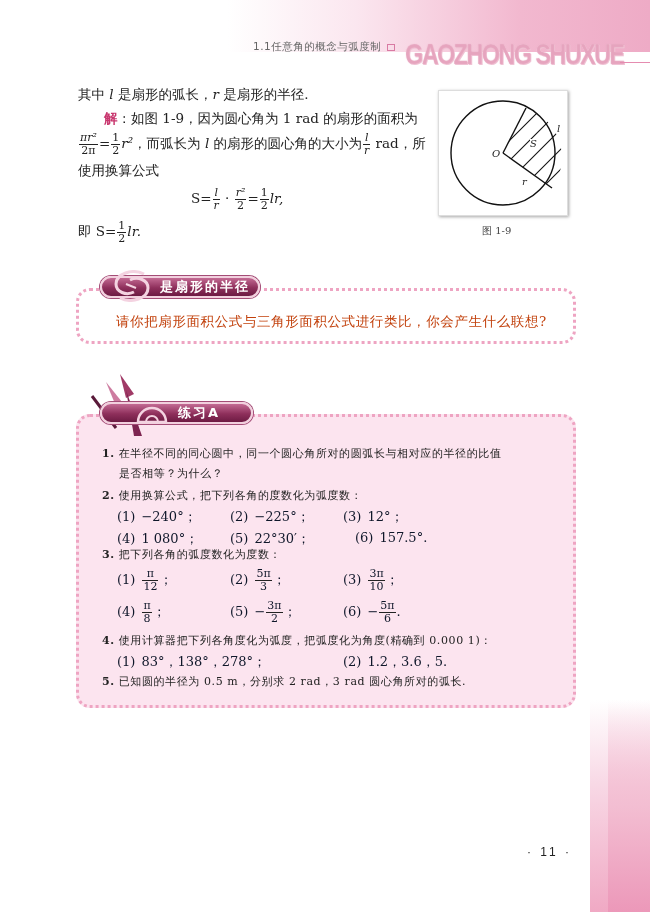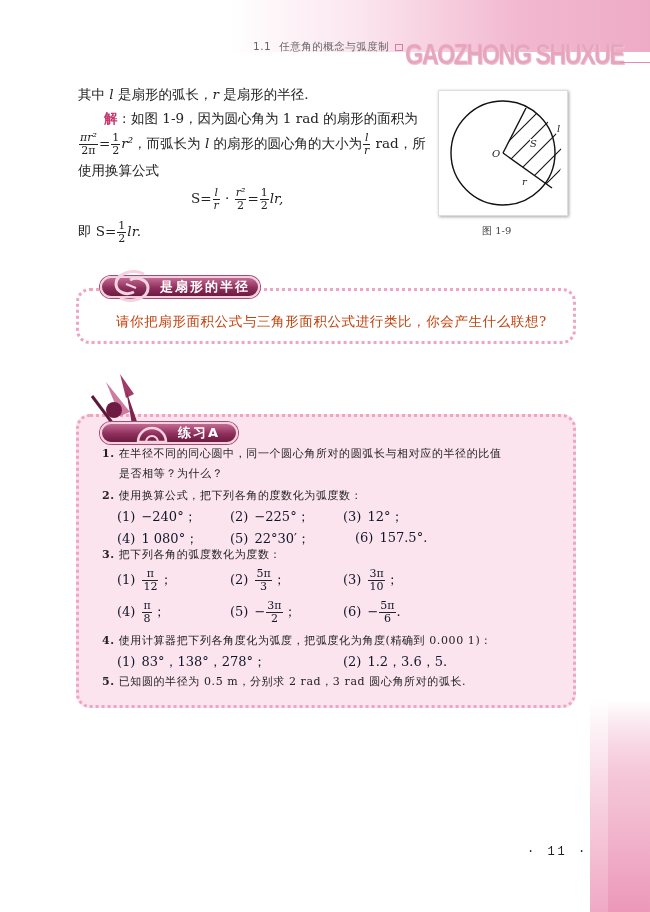--- a/index.html
+++ b/index.html
@@ -15,21 +15,21 @@
     position: absolute; left: 0; top: 52px; width: 650px; height: 26px;
     background: linear-gradient(90deg, #ffffff 0%, #ffffff 60%, #ffffff 100%);
   }
   .header-rule {
     position: absolute; left: 620px; top: 62px; width: 30px; height: 1px; background: #e58cb0;
   }
   .header-title {
     position: absolute; left: 253px; top: 40px; font-size: 10.5px; color: #666;
     font-family: "DejaVu Sans", "Liberation Sans", sans-serif; letter-spacing: 0.5px; white-space: nowrap;
   }
-  .header-title .num { margin-right: 8px; }
+  .header-title .num { margin-right: 0; }
   .header-square {
     display: inline-block; width: 8px; height: 7px; border: 1px solid #d97aa3; margin-left: 6px; vertical-align: middle;
   }
   .header-brand {
     position: absolute; left: 405px; top: 38px; font-size: 30px; line-height: 32px;
     font-family: "Liberation Sans", "DejaVu Sans", sans-serif; font-weight: bold;
     color: #ffffff; letter-spacing: -2px; transform: scaleX(0.78); transform-origin: left top;
     text-shadow: 0 0 1px #e6a4be, 1px 1px 0 #f0c4d5;
     background: linear-gradient(180deg, #f6c9da 0%, #ffffff 60%, #f1f1f1 100%);
     -webkit-background-clip: text; background-clip: text; -webkit-text-fill-color: transparent;
@@ -68,33 +68,33 @@
   }
   .think-text { position: absolute; left: 116px; top: 313px; font-size: 13.5px; color: #c2410c; white-space: nowrap; letter-spacing: 0.6px; }
   .pill {
     position: absolute; height: 22px; border-radius: 11px;
     background: linear-gradient(180deg, #c36a93 0%, #8e2f5b 55%, #6d1b43 100%);
     border: 2px solid #f2d0de; box-shadow: 0 0 0 1px #a44d77;
     color: #fff; font-weight: bold; font-family: "DejaVu Sans", sans-serif; font-size: 13px;
     line-height: 18px; letter-spacing: 2px; white-space: nowrap;
   }
   .pill-think { left: 100px; top: 276px; width: 160px; padding-left: 58px; }
-  .pill-ex { left: 100px; top: 402px; width: 138px; padding-left: 76px; margin-top: 20px; }
+  .pill-ex { left: 100px; top: 402px; width: 153px; padding-left: 76px; }
 
   
   .ex-box {
     position: absolute; left: 76px; top: 414px; width: 500px; height: 294px;
     border: 3px dotted #eea4c2; border-radius: 14px; background: #fce4ef;
   }
   .ex-line { position: absolute; font-size: 11px; line-height: 20px; white-space: nowrap; color: #222; letter-spacing: 0.6px; }
   .ex-num { font-weight: bold; font-family: "DejaVu Serif", serif; margin-right: 4px; }
   .sub { position: absolute; font-size: 13px; white-space: nowrap; color: #0f172a; }
   .sub .lab { margin-right: 6px; }
 
-  .page-num { position: absolute; left: 527px; top: 845px; font-size: 12px; color: #222; font-family: Liberation Mono, monospace; letter-spacing: 3px; }
+  .page-num { position: absolute; left: 527px; top: 845px; font-size: 12px; color: #222; font-family: Liberation Sans, sans-serif; letter-spacing: 3px; }
 </style>
 </head>
 <body>
 
 <div class="header-band"></div>
 <div class="header-under"></div>
 <div class="header-title">
   <span class="num">1.1</span><span>任意角的概念与弧度制</span><span class="header-square"></span>
 </div>
 <div class="header-brand">GAOZHONG SHUXUE</div>

